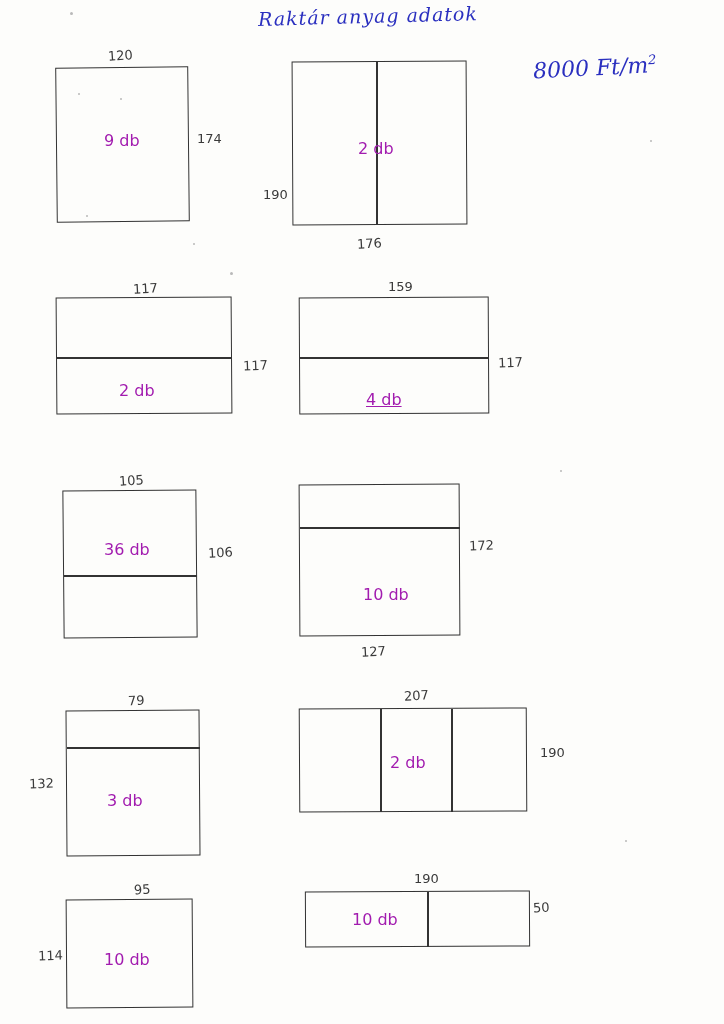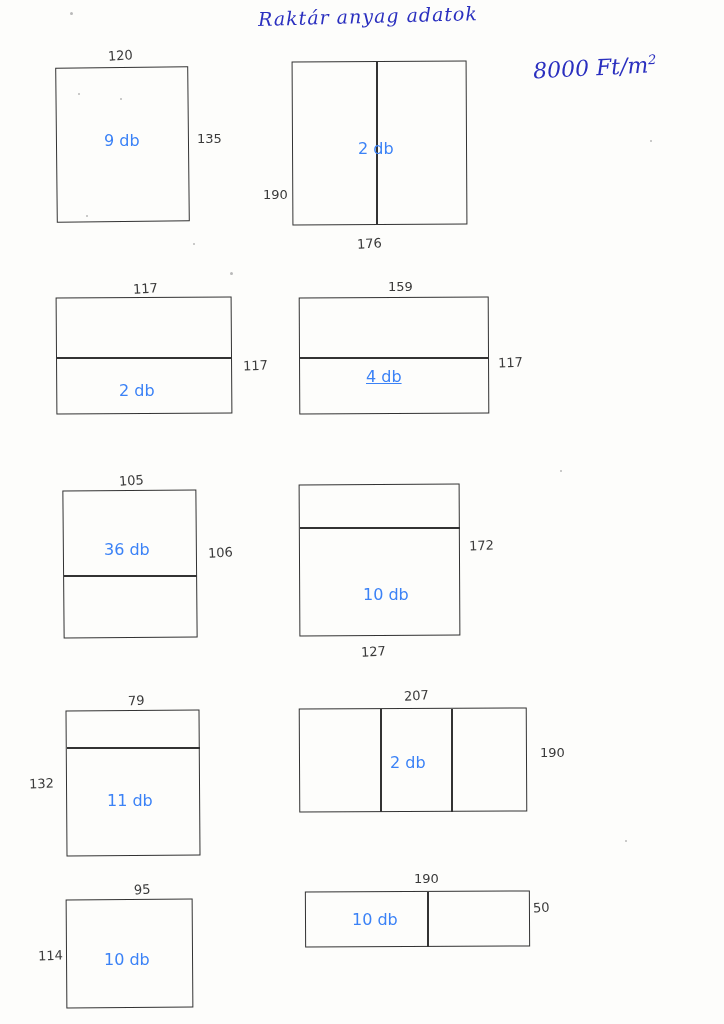--- a/index.html
+++ b/index.html
@@ -45,21 +45,21 @@
   }
   .divline {
     position: absolute;
     background: #333;
   }
   .divline.h { height: 1.6px; }
   .divline.v { width: 1.6px; }
 
   .qty {
     position: absolute;
-    color: #3b82f6;
+    color: #a21caf;
     font-family: "DejaVu Sans", sans-serif;
     font-size: 16px;
     white-space: nowrap;
   }
   .dim {
     position: absolute;
     color: #3a3a3a;
     font-family: "DejaVu Sans", sans-serif;
     font-size: 13px;
     white-space: nowrap;
@@ -87,55 +87,55 @@
 
   <div class="title" style="left:258px;top:5px; transform: rotate(-1.5deg);">Raktár anyag adatok</div>
 
   <div class="price" style="left:533px;top:55px; transform: rotate(-3deg);">
     <span>8000 Ft/m</span><sup>2</sup>
   </div>
 
   <div class="rect" style="left:56px;top:67px;width:133px;height:155px; transform: rotate(-0.6deg);"></div>
   <div class="qty" style="left:104px;top:131px;">9 db</div>
   <div class="dim" style="left:108px;top:48px; transform: rotate(-4deg);">120</div>
-  <div class="dim" style="left:197px;top:131px;">135</div>
+  <div class="dim" style="left:197px;top:131px;">174</div>
 
   <div class="rect" style="left:292px;top:61px;width:175px;height:164px; transform: rotate(-0.3deg);"></div>
   <div class="divline v" style="left:376px;top:62px;height:163px;"></div>
   <div class="qty" style="left:358px;top:139px;">2 db</div>
   <div class="dim" style="left:263px;top:187px;">190</div>
   <div class="dim" style="left:357px;top:236px; transform: rotate(-3deg);">176</div>
 
   <div class="rect" style="left:56px;top:297px;width:176px;height:117px; transform: rotate(-0.4deg);"></div>
   <div class="divline h" style="left:57px;top:357px;width:175px;"></div>
   <div class="qty" style="left:119px;top:381px;">2 db</div>
   <div class="dim" style="left:133px;top:281px; transform: rotate(-3deg);">117</div>
   <div class="dim" style="left:243px;top:358px; transform: rotate(-2deg);">117</div>
 
   <div class="rect" style="left:299px;top:297px;width:190px;height:117px; transform: rotate(-0.3deg);"></div>
   <div class="divline h" style="left:300px;top:357px;width:189px;"></div>
-  <div class="qty" style="left:366px;top:367px;text-decoration:underline;">4 db</div>
+  <div class="qty" style="left:366px;top:390px;text-decoration:underline;">4 db</div>
   <div class="dim" style="left:388px;top:279px;">159</div>
   <div class="dim" style="left:498px;top:355px; transform: rotate(-2deg);">117</div>
 
   <div class="rect" style="left:63px;top:490px;width:134px;height:148px; transform: rotate(-0.5deg);"></div>
   <div class="divline h" style="left:64px;top:575px;width:133px;"></div>
   <div class="qty" style="left:104px;top:540px;">36 db</div>
   <div class="dim" style="left:119px;top:473px; transform: rotate(-4deg);">105</div>
   <div class="dim" style="left:208px;top:545px; transform: rotate(-3deg);">106</div>
 
   <div class="rect" style="left:299px;top:484px;width:161px;height:152px; transform: rotate(-0.3deg);"></div>
   <div class="divline h" style="left:300px;top:527px;width:160px;"></div>
   <div class="qty" style="left:363px;top:585px;">10 db</div>
   <div class="dim" style="left:469px;top:538px; transform: rotate(-2deg);">172</div>
   <div class="dim" style="left:361px;top:644px; transform: rotate(-3deg);">127</div>
 
   <div class="rect" style="left:66px;top:710px;width:134px;height:146px; transform: rotate(-0.4deg);"></div>
   <div class="divline h" style="left:67px;top:747px;width:133px;"></div>
-  <div class="qty" style="left:107px;top:791px;">11 db</div>
+  <div class="qty" style="left:107px;top:791px;">3 db</div>
   <div class="dim" style="left:128px;top:693px; transform: rotate(-3deg);">79</div>
   <div class="dim" style="left:29px;top:776px; transform: rotate(-2deg);">132</div>
 
   <div class="rect" style="left:299px;top:708px;width:228px;height:104px; transform: rotate(-0.3deg);"></div>
   <div class="divline v" style="left:380px;top:709px;height:103px;"></div>
   <div class="divline v" style="left:451px;top:709px;height:103px;"></div>
   <div class="qty" style="left:390px;top:753px;">2 db</div>
   <div class="dim" style="left:404px;top:688px; transform: rotate(-3deg);">207</div>
   <div class="dim" style="left:540px;top:745px;">190</div>
 

